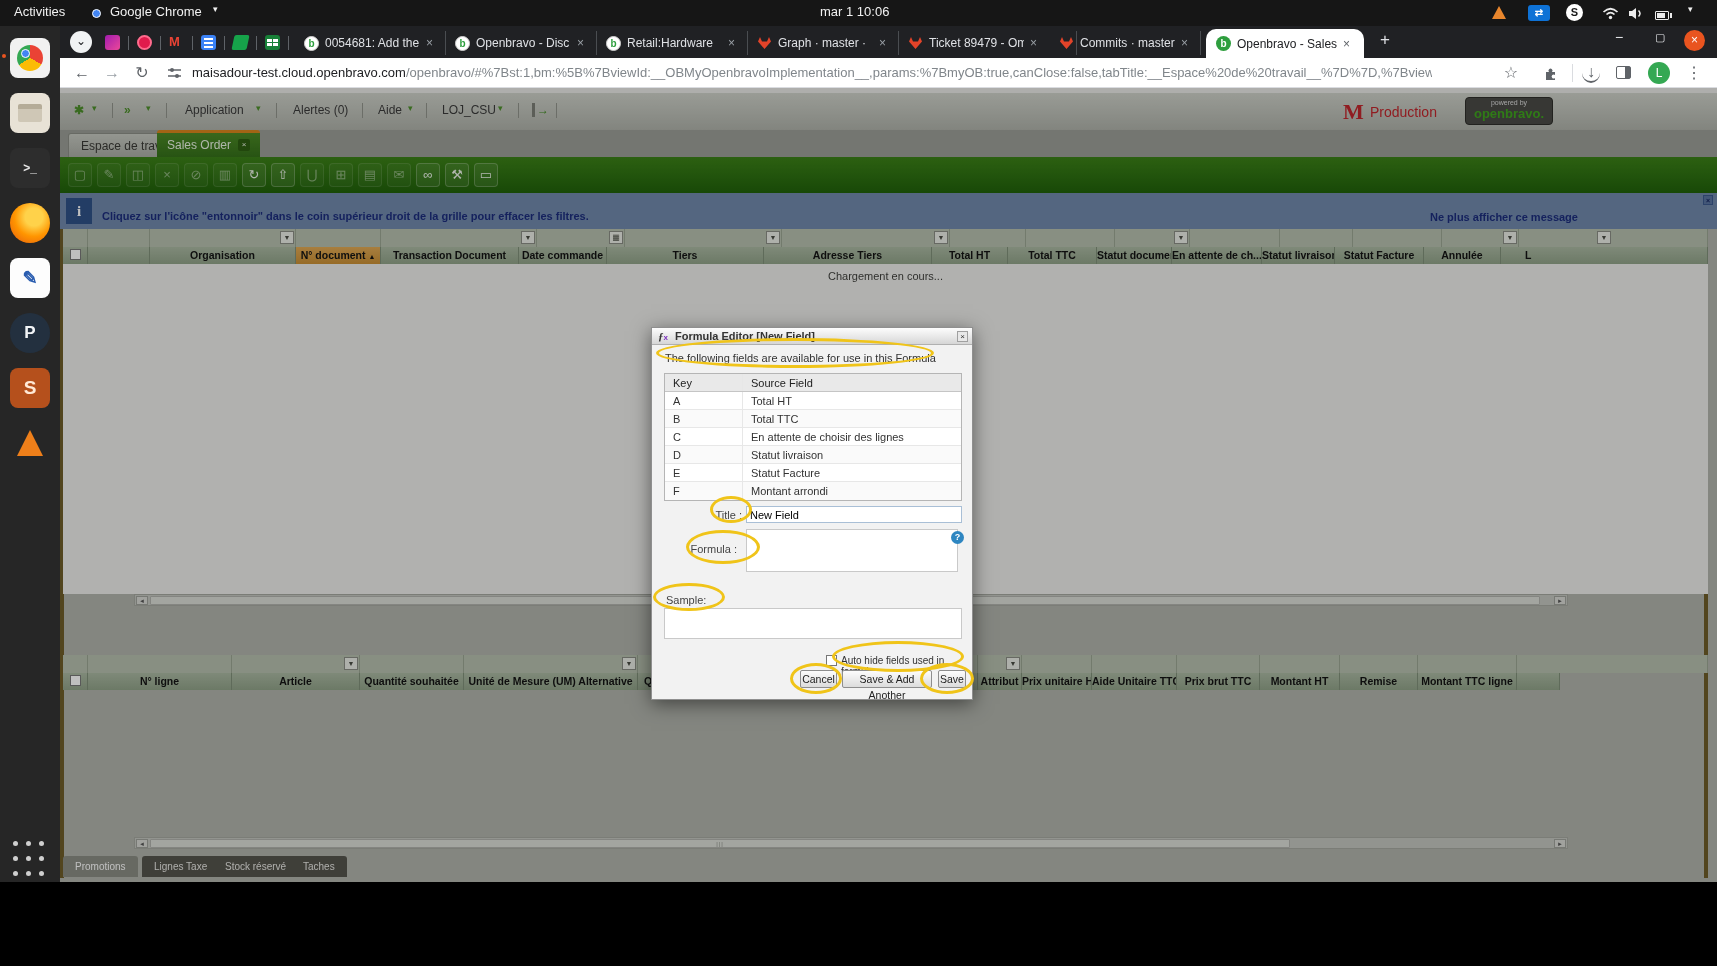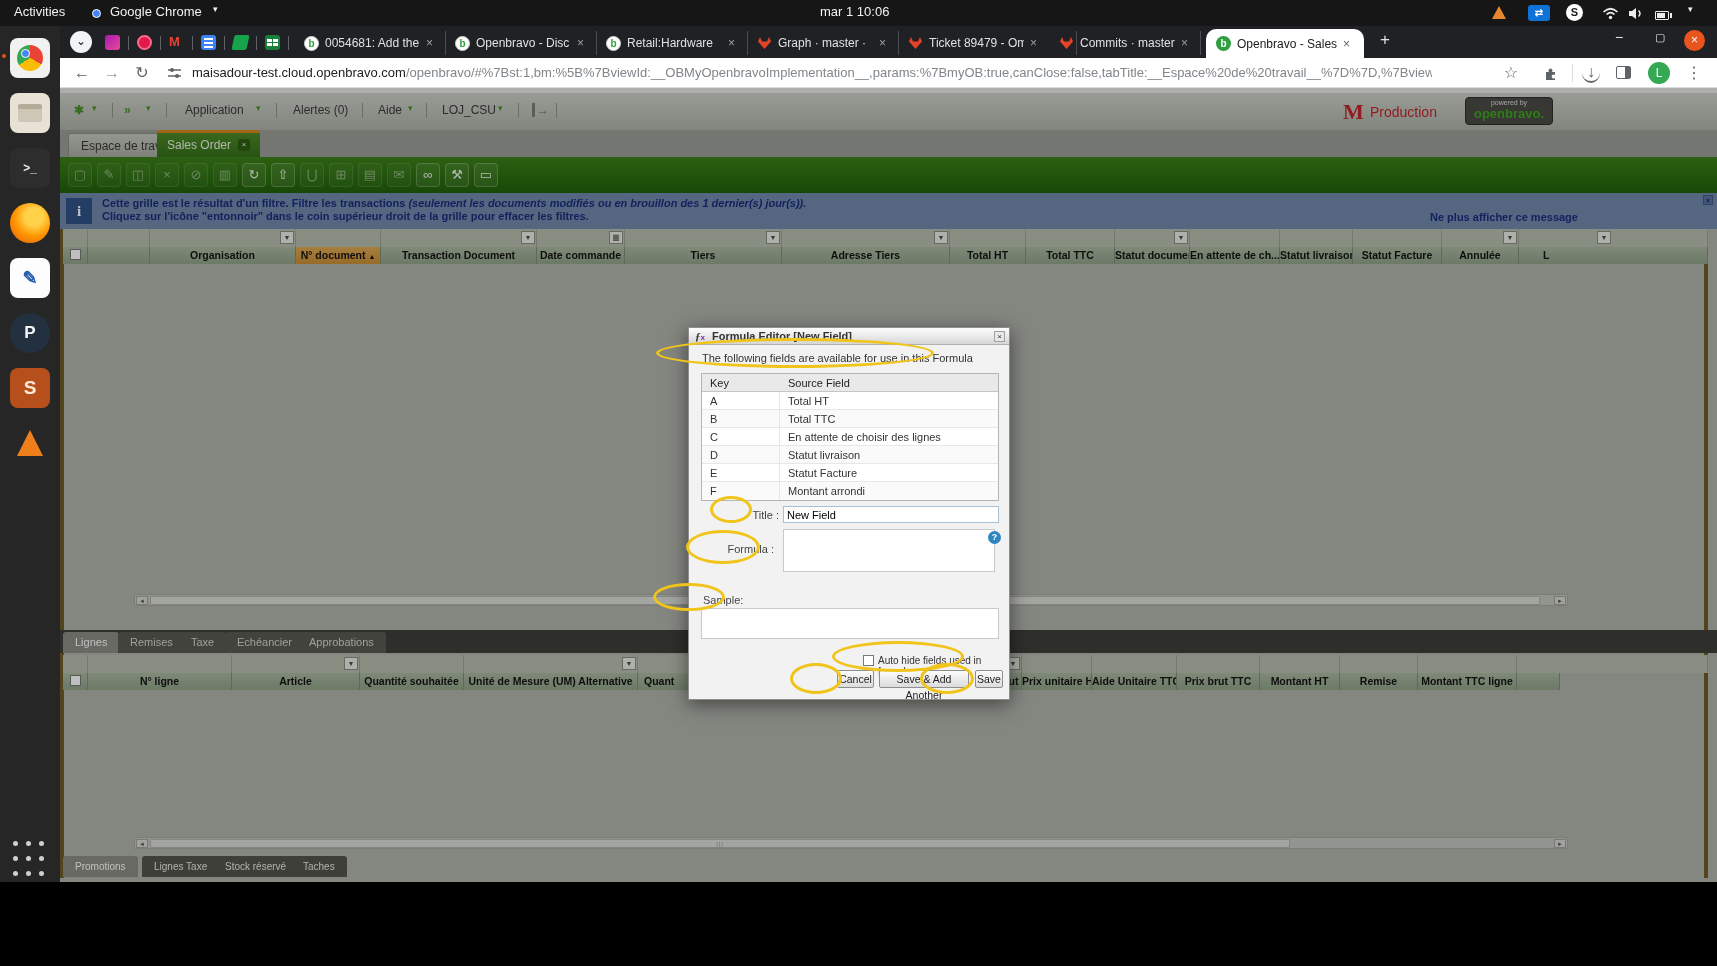--- a/index.html
+++ b/index.html
@@ -51,21 +51,21 @@
 .sarrow{position:absolute;top:1px;width:12px;height:9px;background:#d7d9d3;border:1px solid #9fa29b;font-size:6px;color:#555;text-align:center;line-height:8px}
 .sthumb{position:absolute;top:1px;height:9px;background:#dadcd6;border:1px solid #b0b2ac;border-radius:1px}
 .ctabbar{left:60px;top:630px;width:1657px;height:23px;background:#3e3e39;z-index:11}
 .ctab{position:absolute;top:2px;height:21px;padding:0 12px;font-size:11px;line-height:21px;border-radius:3px 3px 0 0;background:#5a5a53;color:#d5d5d0}
 .ctab.on{background:#8a8d83;color:#fff}
 .ftab{position:absolute;top:0;height:21px;padding:0 12px;font-size:10px;line-height:21px;border-radius:3px 3px 0 0;background:#55544d;color:#e8e8e4}
 .ftab.on{background:#8a8d83;color:#fff}
 
 .dim{left:60px;top:88px;width:1657px;height:794px;background:rgba(0,0,0,.25);z-index:50}
 
-.dialog{left:688px;top:327px;width:322px;height:373px;background:#f2f2f2;border:1px solid #8f8f8f;box-shadow:0 4px 18px rgba(0,0,0,.5);z-index:60;font-size:11px;color:#333}
+.dialog{left:651px;top:327px;width:322px;height:373px;background:#f2f2f2;border:1px solid #8f8f8f;box-shadow:0 4px 18px rgba(0,0,0,.5);z-index:60;font-size:11px;color:#333}
 .dtitle{position:absolute;left:0;top:0;width:100%;height:17px;background:linear-gradient(#fdfdfd,#d6d6d6);border-bottom:1px solid #b0b0b0;font-weight:bold;line-height:16px;padding-left:6px}
 .dtable{position:absolute;left:12px;top:45px;width:298px;border:1px solid #b5b5b5;background:#fff}
 .drow{display:flex;height:18px;line-height:18px;border-bottom:1px solid #e7e7e7}
 .drow .k{width:78px;padding-left:8px;border-right:1px solid #e7e7e7;flex:none}
 .drow .v{padding-left:8px;flex:1}
 .dhead{background:#e9e9e9;border-bottom:1px solid #c5c5c5;font-weight:normal;color:#222}
 .dinput{position:absolute;font-family:"Liberation Sans",sans-serif;font-size:11px;border:1px solid #a9bfd6;background:#fff;padding:1px 3px}
 .dbtn{position:absolute;top:342px;height:18px;background:linear-gradient(#fcfcfc,#dcdcdc);border:1px solid #8e8e8e;border-radius:2px;font-size:10.5px;text-align:center;line-height:16px;color:#222}
 
 .ellipse{border:3px solid #f0c419;border-radius:50%;z-index:70;background:transparent}
@@ -290,21 +290,20 @@
     <span class="gticon" style="left:269px">⊞</span>
     <span class="gticon" style="left:298px">▤</span>
     <span class="gticon" style="left:327px">✉</span>
     <span class="gticon bright" style="left:356px">∞</span>
     <span class="gticon bright" style="left:385px">⚒</span>
     <span class="gticon bright" style="left:414px">▭</span>
   </div>
 
   <div class="abs infobar">
     <span style="position:absolute;left:6px;top:5px;width:26px;height:26px;background:#2f5287;color:#fff;font-size:15px;font-weight:bold;text-align:center;line-height:26px;font-family:'Liberation Serif',serif">i</span>
-    <span style="position:absolute;left:42px;top:4px;white-space:nowrap"><span>Cette grille est le résultat d'un filtre. Filtre les transactions </span><em>(seulement les documents modifiés ou en brouillon des 1 dernier(s) jour(s)).</em></span>
     <span style="position:absolute;left:42px;top:17px;white-space:nowrap">Cliquez sur l'icône "entonnoir" dans le coin supérieur droit de la grille pour effacer les filtres.</span>
     <span style="position:absolute;left:1370px;top:18px;">Ne plus afficher ce message</span>
     <span style="position:absolute;right:4px;top:2px;width:10px;height:10px;background:#5a74a0;color:#13245e;font-size:7px;text-align:center;line-height:10px;border:1px solid #3c5a8e">×</span>
   </div>
 
   <div class="abs gridhdrs" style="left:63px;top:229px;width:1645px">
     <div class="fcell" style="width:25px"></div>
     <div class="fcell" style="width:62px"></div>
     <div class="fcell" style="width:146px">
         <span class="fctl">▼</span>
@@ -336,48 +335,44 @@
     <div class="fcell" style="flex:1">
         <span class="fctl" style="right:96px">▼</span>
       </div>
   </div>
 
   <div class="abs gridhdrs" style="left:63px;top:247px;width:1645px">
     <div class="hcell" style="width:25px"><span class="cbox" style="margin-top:2px"></span></div>
     <div class="hcell" style="width:62px"></div>
     <div class="hcell" style="width:146px">Organisation</div>
     <div class="hcell hsort" style="width:85px"><span>N° document</span> <span style="font-size:7px">▲</span></div>
-    <div class="hcell" style="width:156px">Transaction Document</div>
+    <div class="hcell" style="width:138px">Transaction Document</div>
     <div class="hcell" style="width:88px">Date commande</div>
     <div class="hcell" style="width:157px">Tiers</div>
     <div class="hcell" style="width:168px">Adresse Tiers</div>
     <div class="hcell" style="width:76px">Total HT</div>
     <div class="hcell" style="width:89px">Total TTC</div>
     <div class="hcell" style="width:75px">Statut document</div>
     <div class="hcell" style="width:90px">En attente de ch...</div>
     <div class="hcell" style="width:73px">Statut livraison</div>
     <div class="hcell" style="width:89px">Statut Facture</div>
     <div class="hcell" style="width:77px">Annulée</div>
     <div class="hcell" style="flex:1;text-align:left;padding-left:24px">L</div>
   </div>
 
+  <div class="abs gbody" style="left:63px;top:264px;width:1645px;height:330px">
+    <div style="text-align:center;margin-top:6px;font-size:11px;color:#3f3f3c">Chargement en cours...</div>
+  </div>
 
   <div class="abs hscroll" style="left:134px;top:594px;width:1434px;height:12px">
     <span class="sarrow" style="left:1px">◄</span>
     <span class="sthumb" style="left:15px;width:1390px"></span>
     <span class="sarrow" style="right:1px">►</span>
   </div>
 
-  <div class="abs ctabbar">
-    <div class="ctab on" style="left:3px">Lignes</div>
-    <div class="ctab" style="left:58px">Remises</div>
-    <div class="ctab" style="left:119px">Taxe</div>
-    <div class="ctab" style="left:165px">Echéancier</div>
-    <div class="ctab" style="left:237px">Approbations</div>
-  </div>
 
   <div class="abs gridhdrs" style="left:63px;top:655px;width:1645px">
     <div class="fcell" style="width:25px"></div>
     <div class="fcell" style="width:144px"></div>
     <div class="fcell" style="width:128px">
         <span class="fctl">▼</span>
       </div>
     <div class="fcell" style="width:104px"></div>
     <div class="fcell" style="width:174px">
         <span class="fctl">▼</span>

